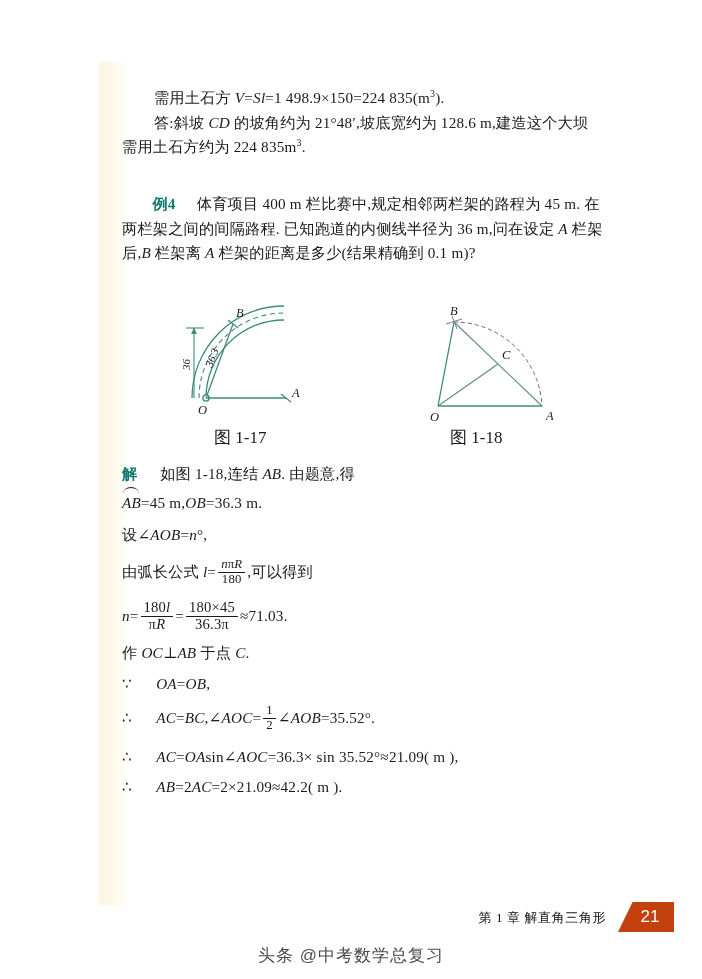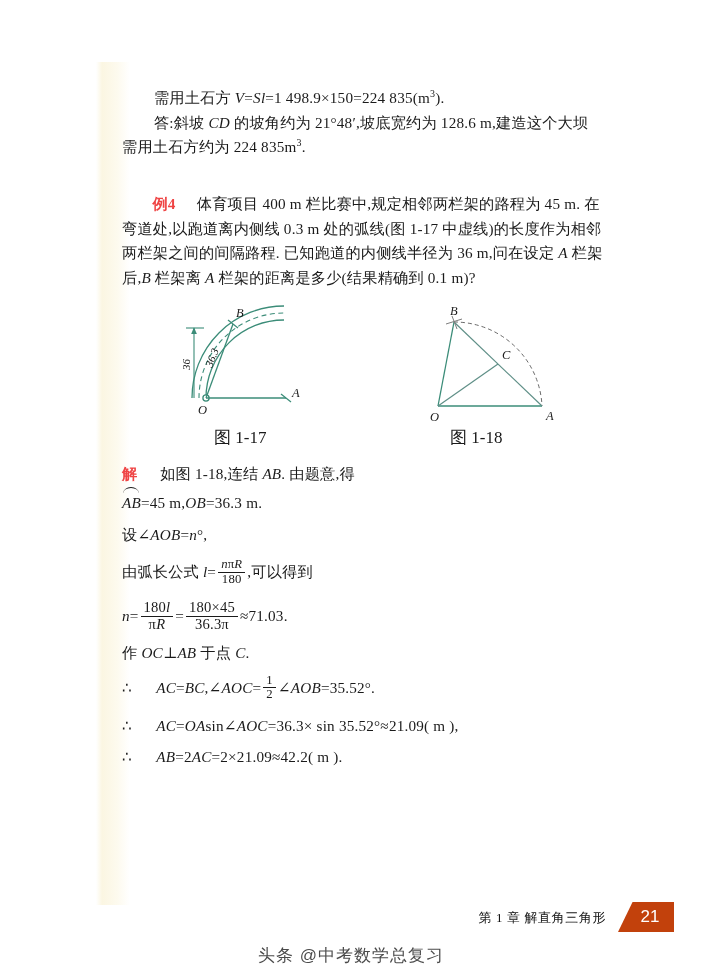--- a/index.html
+++ b/index.html
@@ -66,21 +66,21 @@
   .indent { text-indent: 2.1em; }
 
   .hanzi { font-family: "Liberation Serif", "DejaVu Serif", serif; }
 
   i.mi, .mi {
     font-style: italic;
     font-family: "Liberation Serif", "DejaVu Serif", serif;
   }
   .up { font-style: normal; }
 
-  .green { color: #ef4444; font-weight: bold; }
+  .green { color: #0f766e; font-weight: bold; }
 
   .sup { font-size: 0.66em; vertical-align: super; }
 
   
   .frac {
     display: inline-block;
     vertical-align: -0.52em;
     text-align: center;
     line-height: 1.08;
     font-size: 0.96em;
@@ -187,23 +187,20 @@
     <div class="line">
       <span class="hanzi">需用土石方约为 </span><span>224 835</span><span class="up">m</span><span class="sup">3</span><span>.</span>
     </div>
   </div>
 
   <div class="col" style="top:192px;">
     <div class="line">
       <span style="display:inline-block;width:2.0em;"></span><span class="green">例4</span><span style="display:inline-block;width:1.4em;"></span><span class="hanzi">体育项目 400 m 栏比赛中,规定相邻两栏架的路程为 45 m. 在</span>
     </div>
     <div class="line">
-      <span class="hanzi">弯道处,以跑道离内侧线 0.3 m 处的弧线(图 1-17 中虚线)的长度作为相邻</span>
-    </div>
-    <div class="line">
       <span class="hanzi">两栏架之间的间隔路程. 已知跑道的内侧线半径为 36 m,问在设定 </span><i class="mi">A</i><span class="hanzi"> 栏架</span>
     </div>
     <div class="line">
       <span class="hanzi">后,</span><i class="mi">B</i><span class="hanzi"> 栏架离 </span><i class="mi">A</i><span class="hanzi"> 栏架的距离是多少(结果精确到 0.1 m)?</span>
     </div>
   </div>
 
   <div id="figures">
 
     <svg width="180" height="125" viewBox="0 0 180 125" style="position:absolute;left:52px;top:0;">
@@ -288,20 +285,23 @@
     </div>
 
     <div class="line" style="margin-top:14px;">
       <i class="mi">n</i><span>=</span><span class="frac"><span class="num"><span>180</span><i class="mi">l</i></span><span class="den"><span>π</span><i class="mi">R</i></span></span><span>=</span><span class="frac"><span class="num">180×45</span><span class="den">36.3π</span></span><span>≈71.03.</span>
     </div>
 
     <div class="line" style="margin-top:8px;">
       <span class="hanzi">作 </span><i class="mi">OC</i><span>⊥</span><i class="mi">AB</i><span class="hanzi"> 于点 </span><i class="mi">C</i><span>.</span>
     </div>
 
+    <div class="line" style="margin-top:6px;">
+      <span>∵</span><span style="display:inline-block;width:1.6em;"></span><i class="mi">OA</i><span>=</span><i class="mi">OB</i><span>,</span>
+    </div>
 
     <div class="line" style="margin-top:8px;">
       <span>∴</span><span style="display:inline-block;width:1.6em;"></span><i class="mi">AC</i><span>=</span><i class="mi">BC</i><span>,∠</span><i class="mi">AOC</i><span>=</span><span class="frac small"><span class="num">1</span><span class="den">2</span></span><span>∠</span><i class="mi">AOB</i><span>=35.52°.</span>
     </div>
 
     <div class="line" style="margin-top:12px;">
       <span>∴</span><span style="display:inline-block;width:1.6em;"></span><i class="mi">AC</i><span>=</span><i class="mi">OA</i><span class="up">sin</span><span>∠</span><i class="mi">AOC</i><span>=36.3× sin 35.52°≈21.09( m ),</span>
     </div>
 
     <div class="line" style="margin-top:6px;">

